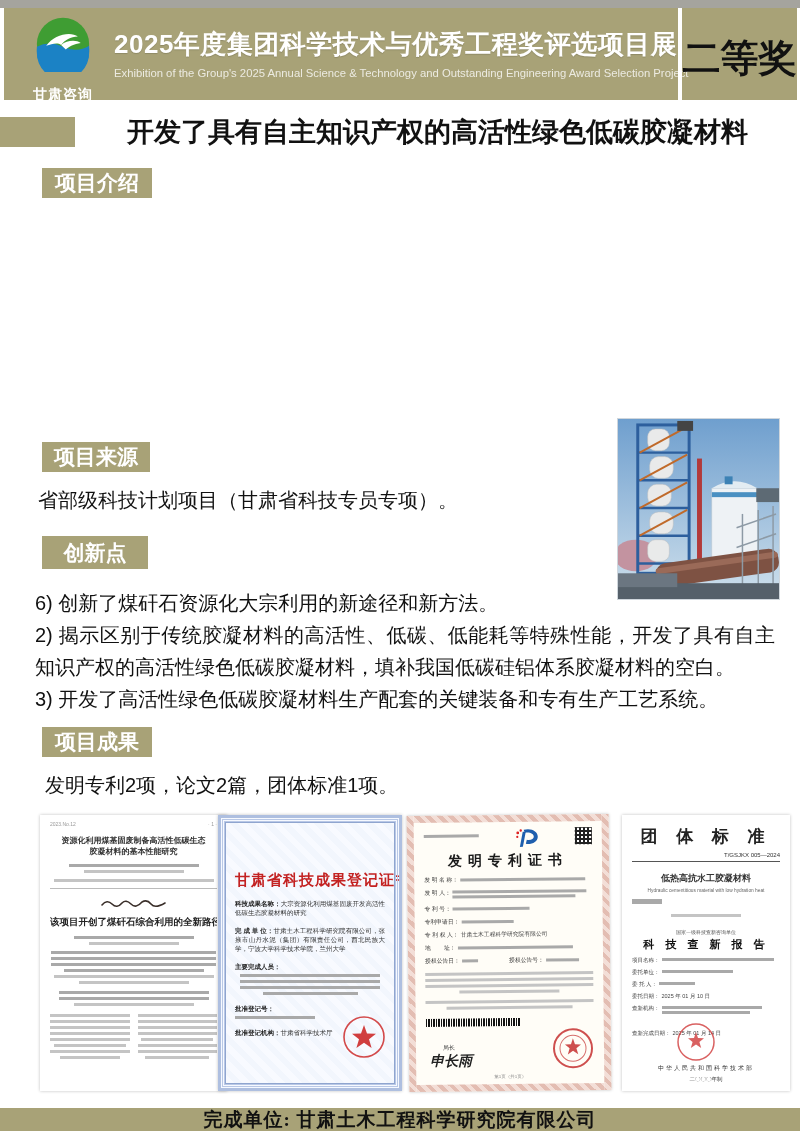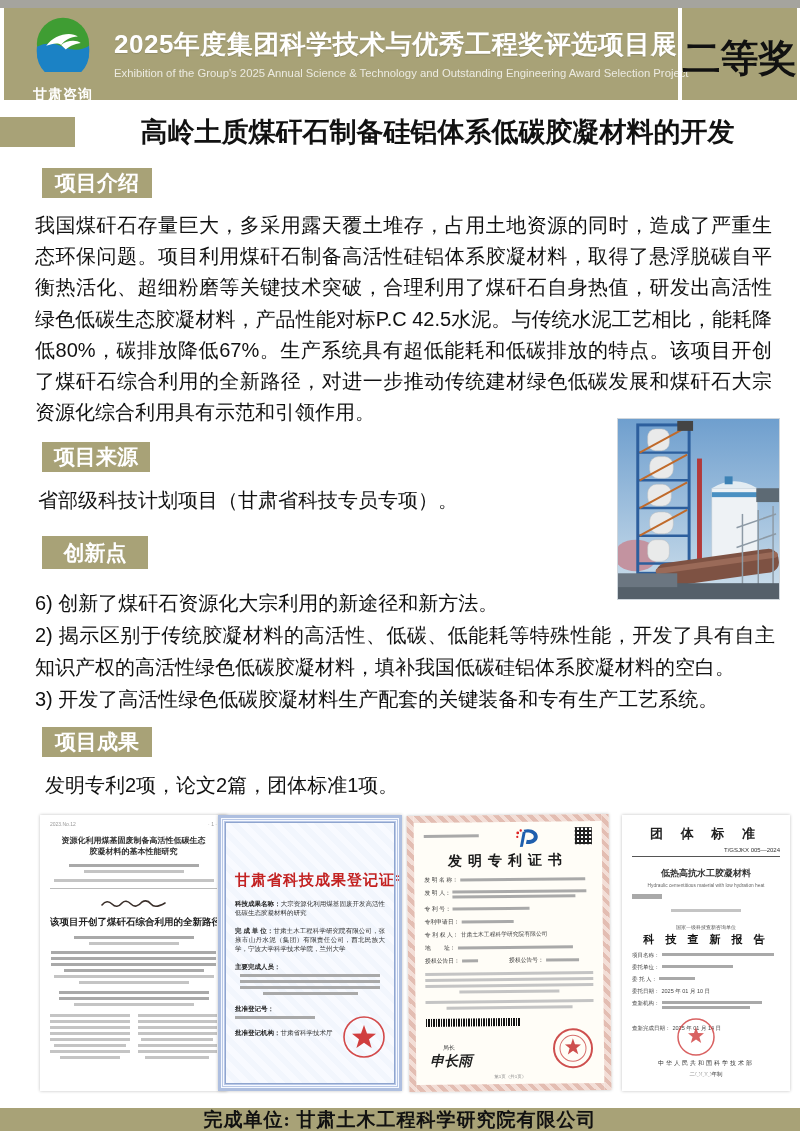--- a/index.html
+++ b/index.html
@@ -84,21 +84,21 @@
   .pat-para{margin-top:7px;}
   .pat-barcode{width:95px;height:8px;margin-top:9px;
       background:repeating-linear-gradient(90deg,#111 0 1px,transparent 1px 2px,#111 2px 4px,transparent 4px 5px);}
   .pat-bottom{display:flex;justify-content:space-between;align-items:flex-end;margin-top:2px;}
   .pat-sign-lbls{font-size:6px;color:#444;line-height:9px;}
   .pat-signature{font-family:"Liberation Serif",serif;font-style:italic;font-weight:bold;font-size:14px;color:#222;margin-left:4px;}
   .pat-page{font-size:4.5px;color:#888;text-align:center;margin-top:4px;}
 
   
   .cert-std{left:622px;width:168px;padding:8px 10px;}
-  .std-title{font-size:13px;font-weight:bold;color:#222;text-align:center;letter-spacing:7px;margin-top:2px;white-space:nowrap;}
+  .std-title{font-size:17px;font-weight:bold;color:#222;text-align:center;letter-spacing:7px;margin-top:2px;white-space:nowrap;}
   .std-code{font-size:6px;color:#333;text-align:right;margin-top:4px;}
   .std-rule{height:1px;background:#555;margin:3px 0 10px 0;}
   .std-name{font-size:9px;font-weight:bold;color:#333;text-align:center;margin-top:6px;white-space:nowrap;}
   .std-name-en{font-size:4.8px;color:#666;text-align:center;margin-top:3px;white-space:nowrap;overflow:hidden;}
   .std-logo{font-size:6px;color:#111;font-weight:bold;margin-top:6px;}
   .rep-super{font-size:5px;color:#555;text-align:center;margin-top:12px;}
   .rep-title{font-size:11px;font-weight:bold;color:#111;text-align:center;letter-spacing:4px;margin-top:2px;white-space:nowrap;}
   .rep-field{font-size:5.5px;color:#444;margin-top:5px;display:flex;line-height:7px;}
   .rep-field .lbl{white-space:nowrap;}
   .rep-field .val{flex:1;margin-left:2px;}
@@ -130,24 +130,23 @@
     </div>
     <div class="hd-titles">
       <div class="hd-title">2025年度集团科学技术与优秀工程奖评选项目展</div>
       <div class="hd-sub">Exhibition of the Group's 2025 Annual Science &amp; Technology and Outstanding Engineering Award Selection Project</div>
     </div>
     <div class="hd-divider"></div>
     <div class="award">二等奖</div>
   </div>
 
   <div class="title-block"></div>
-  <div class="main-title">高岭土质煤矸石制备硅铝体系低碳胶凝材料的开发</div>
+  <div class="main-title">开发了具有自主知识产权的高活性绿色低碳胶凝材料</div>
 
   <div class="sec-head sec-intro">项目介绍</div>
-  <div class="intro-text">我国煤矸石存量巨大，多采用露天覆土堆存，占用土地资源的同时，造成了严重生态环保问题。项目利用煤矸石制备高活性硅铝体系胶凝材料，取得了悬浮脱碳自平衡热活化、超细粉磨等关键技术突破，合理利用了煤矸石自身热值，研发出高活性绿色低碳生态胶凝材料，产品性能对标P.C 42.5水泥。与传统水泥工艺相比，能耗降低80%，碳排放降低67%。生产系统具有超低能耗和低碳排放的特点。该项目开创了煤矸石综合利用的全新路径，对进一步推动传统建材绿色低碳发展和煤矸石大宗资源化综合利用具有示范和引领作用。</div>
 
   <div class="sec-head sec-source">项目来源</div>
   <div class="source-text">省部级科技计划项目（甘肃省科技专员专项）。</div>
 
   <div class="sec-head sec-innov">创新点</div>
   <div class="innov-list">
     <div>6) 创新了煤矸石资源化大宗利用的新途径和新方法。</div>
     <div>2) 揭示区别于传统胶凝材料的高活性、低碳、低能耗等特殊性能，开发了具有自主知识产权的高活性绿色低碳胶凝材料，填补我国低碳硅铝体系胶凝材料的空白。</div>
     <div>3) 开发了高活性绿色低碳胶凝材料生产配套的关键装备和专有生产工艺系统。</div>
   </div>

